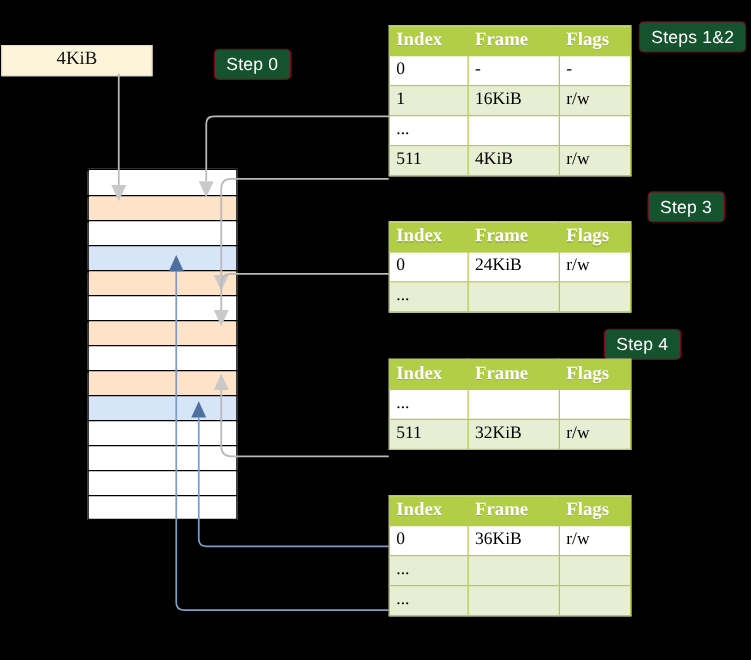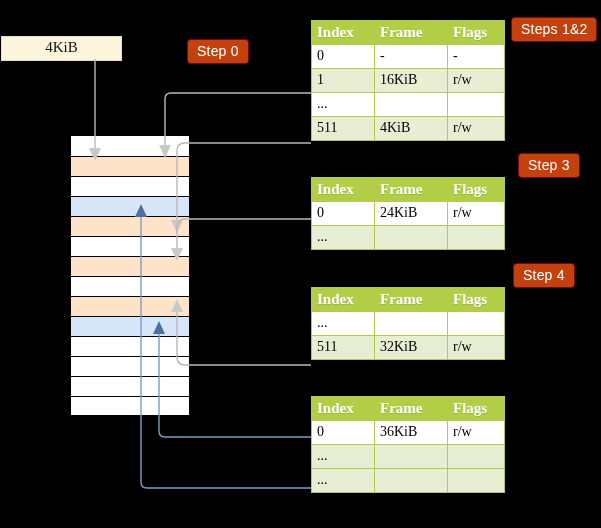--- a/index.html
+++ b/index.html
@@ -6,21 +6,21 @@
   body{
     width:601px;height:528px;position:relative;overflow:hidden;
     font-family:"Liberation Serif", serif;
     color:#000;
   }
   .stage{position:absolute;left:0;top:0;width:601px;height:528px;}
 
   
   .pill{
     position:absolute;
-    background:#c2410c;
+    background:#14532d;
     color:#ffffff;
     font-family:"Liberation Sans", sans-serif;
     font-size:14px;
     line-height:20px;
     text-align:left;
     border-radius:3px;
     padding:1px 9px 2px 9px;
     white-space:nowrap;
     box-shadow:0 0 0 1px #7d0420;
     letter-spacing:.2px;
@@ -95,30 +95,30 @@
 </style>
 </head>
 <body>
 
 <div class="stage">
 
   <div class="kib-box" style="left:1px;top:36px;width:119px;height:23px;">
     <span>4KiB</span>
   </div>
 
-  <div class="pill" style="left:188px;top:40px;">
+  <div class="pill" style="left:172px;top:40px;">
     <span>Step 0</span>
   </div>
   <div class="pill" style="left:512px;top:18px;">
     <span>Steps 1&amp;2</span>
   </div>
   <div class="pill" style="left:519px;top:154px;">
     <span>Step 3</span>
   </div>
-  <div class="pill" style="left:514px;top:264px;">
+  <div class="pill" style="left:484px;top:264px;">
     <span>Step 4</span>
   </div>
 
   <div class="memcol" style="left:70px;top:135px;width:120px;height:280px;">
     <div class="memrow" style="top:0px;  width:120px;height:21px;"></div>
     <div class="memrow peach" style="top:21px; width:120px;height:20px;"></div>
     <div class="memrow" style="top:41px; width:120px;height:20px;"></div>
     <div class="memrow blue" style="top:61px; width:120px;height:20px;"></div>
     <div class="memrow peach" style="top:81px; width:120px;height:20px;"></div>
     <div class="memrow" style="top:101px;width:120px;height:20px;"></div>

